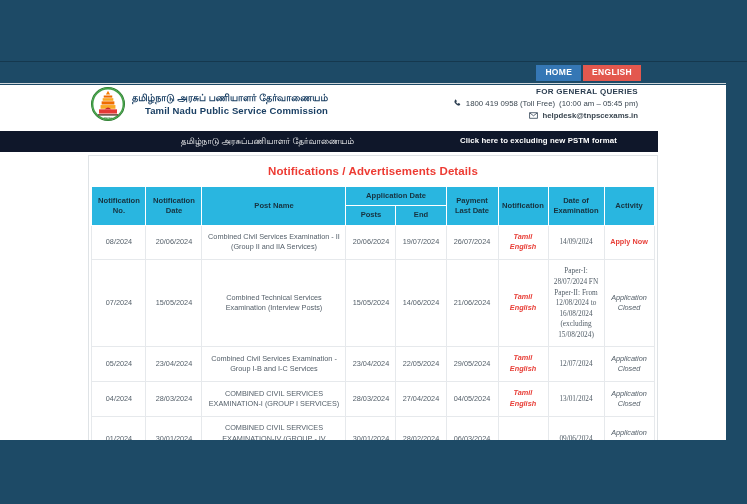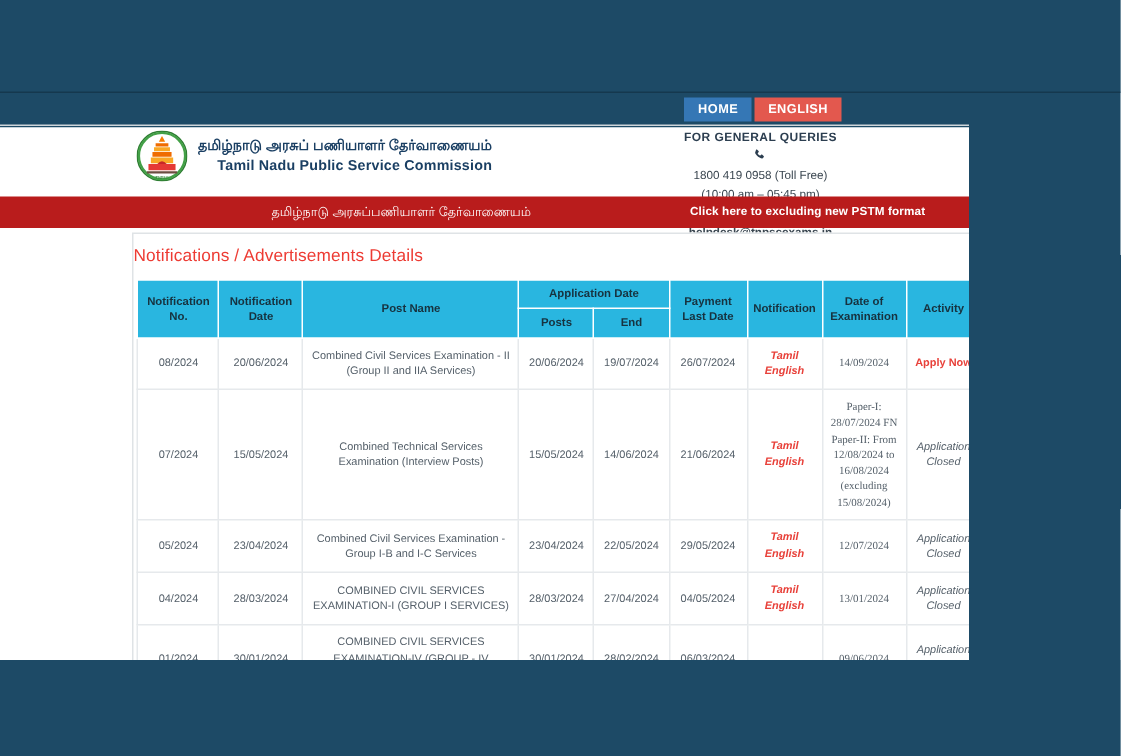--- a/index.html
+++ b/index.html
@@ -29,21 +29,21 @@
     left: 0; top: 61px;
     width: 747px;
     height: 1px;
     background: #15384e;
   }
 
   
   .viewport {
     position: absolute;
     left: 0; top: 62px;
-    width: 646px;
+    width: 726px;
     height: 378px;
     background: #ffffff;
     overflow: hidden;
   }
 
   
   .utility-bar {
     position: relative;
     height: 23px;
     background: #1d4a66;
@@ -124,39 +124,38 @@
   }
   .contact-line {
     font-size: 7.8px;
     display: flex;
     align-items: center;
     justify-content: flex-end;
     gap: 4px;
     margin-bottom: 3px;
     color: #3a4650;
     white-space: nowrap;
-    flex-direction: column;
   }
   .contact-line .c-ico {
     display: inline-flex;
     width: 9px;
     height: 9px;
     align-items: center;
     justify-content: center;
     color: #2c3e50;
     flex: none;
   }
   .contact-line b { font-weight: bold; }
 
   
   .nav-strip {
     position: relative;
     width: 658px;
     height: 21px;
-    background: #b91c1c;
+    background: #0f172a;
   }
   .nav-ta {
     position: absolute;
     left: 181px;
     top: 5px;
     font-size: 8.5px;
     color: #ffffff;
     white-space: nowrap;
   }
   .nav-link {
@@ -181,23 +180,24 @@
   .panel {
     position: absolute;
     left: 88px;
     top: 93px;
     width: 570px;
     background: #ffffff;
     border: 1px solid #dfe3e6;
     box-sizing: border-box;
   }
   .panel-title {
+    text-align: center;
     color: #ed3b33;
     font-size: 11.5px;
-    font-weight: normal;
+    font-weight: bold;
     padding: 9px 0 9px 0;
     letter-spacing: 0.1px;
   }
 
   
   table.notif {
     border-collapse: collapse;
     width: 552px;
     margin: 0 auto 0 auto;
     table-layout: fixed;

